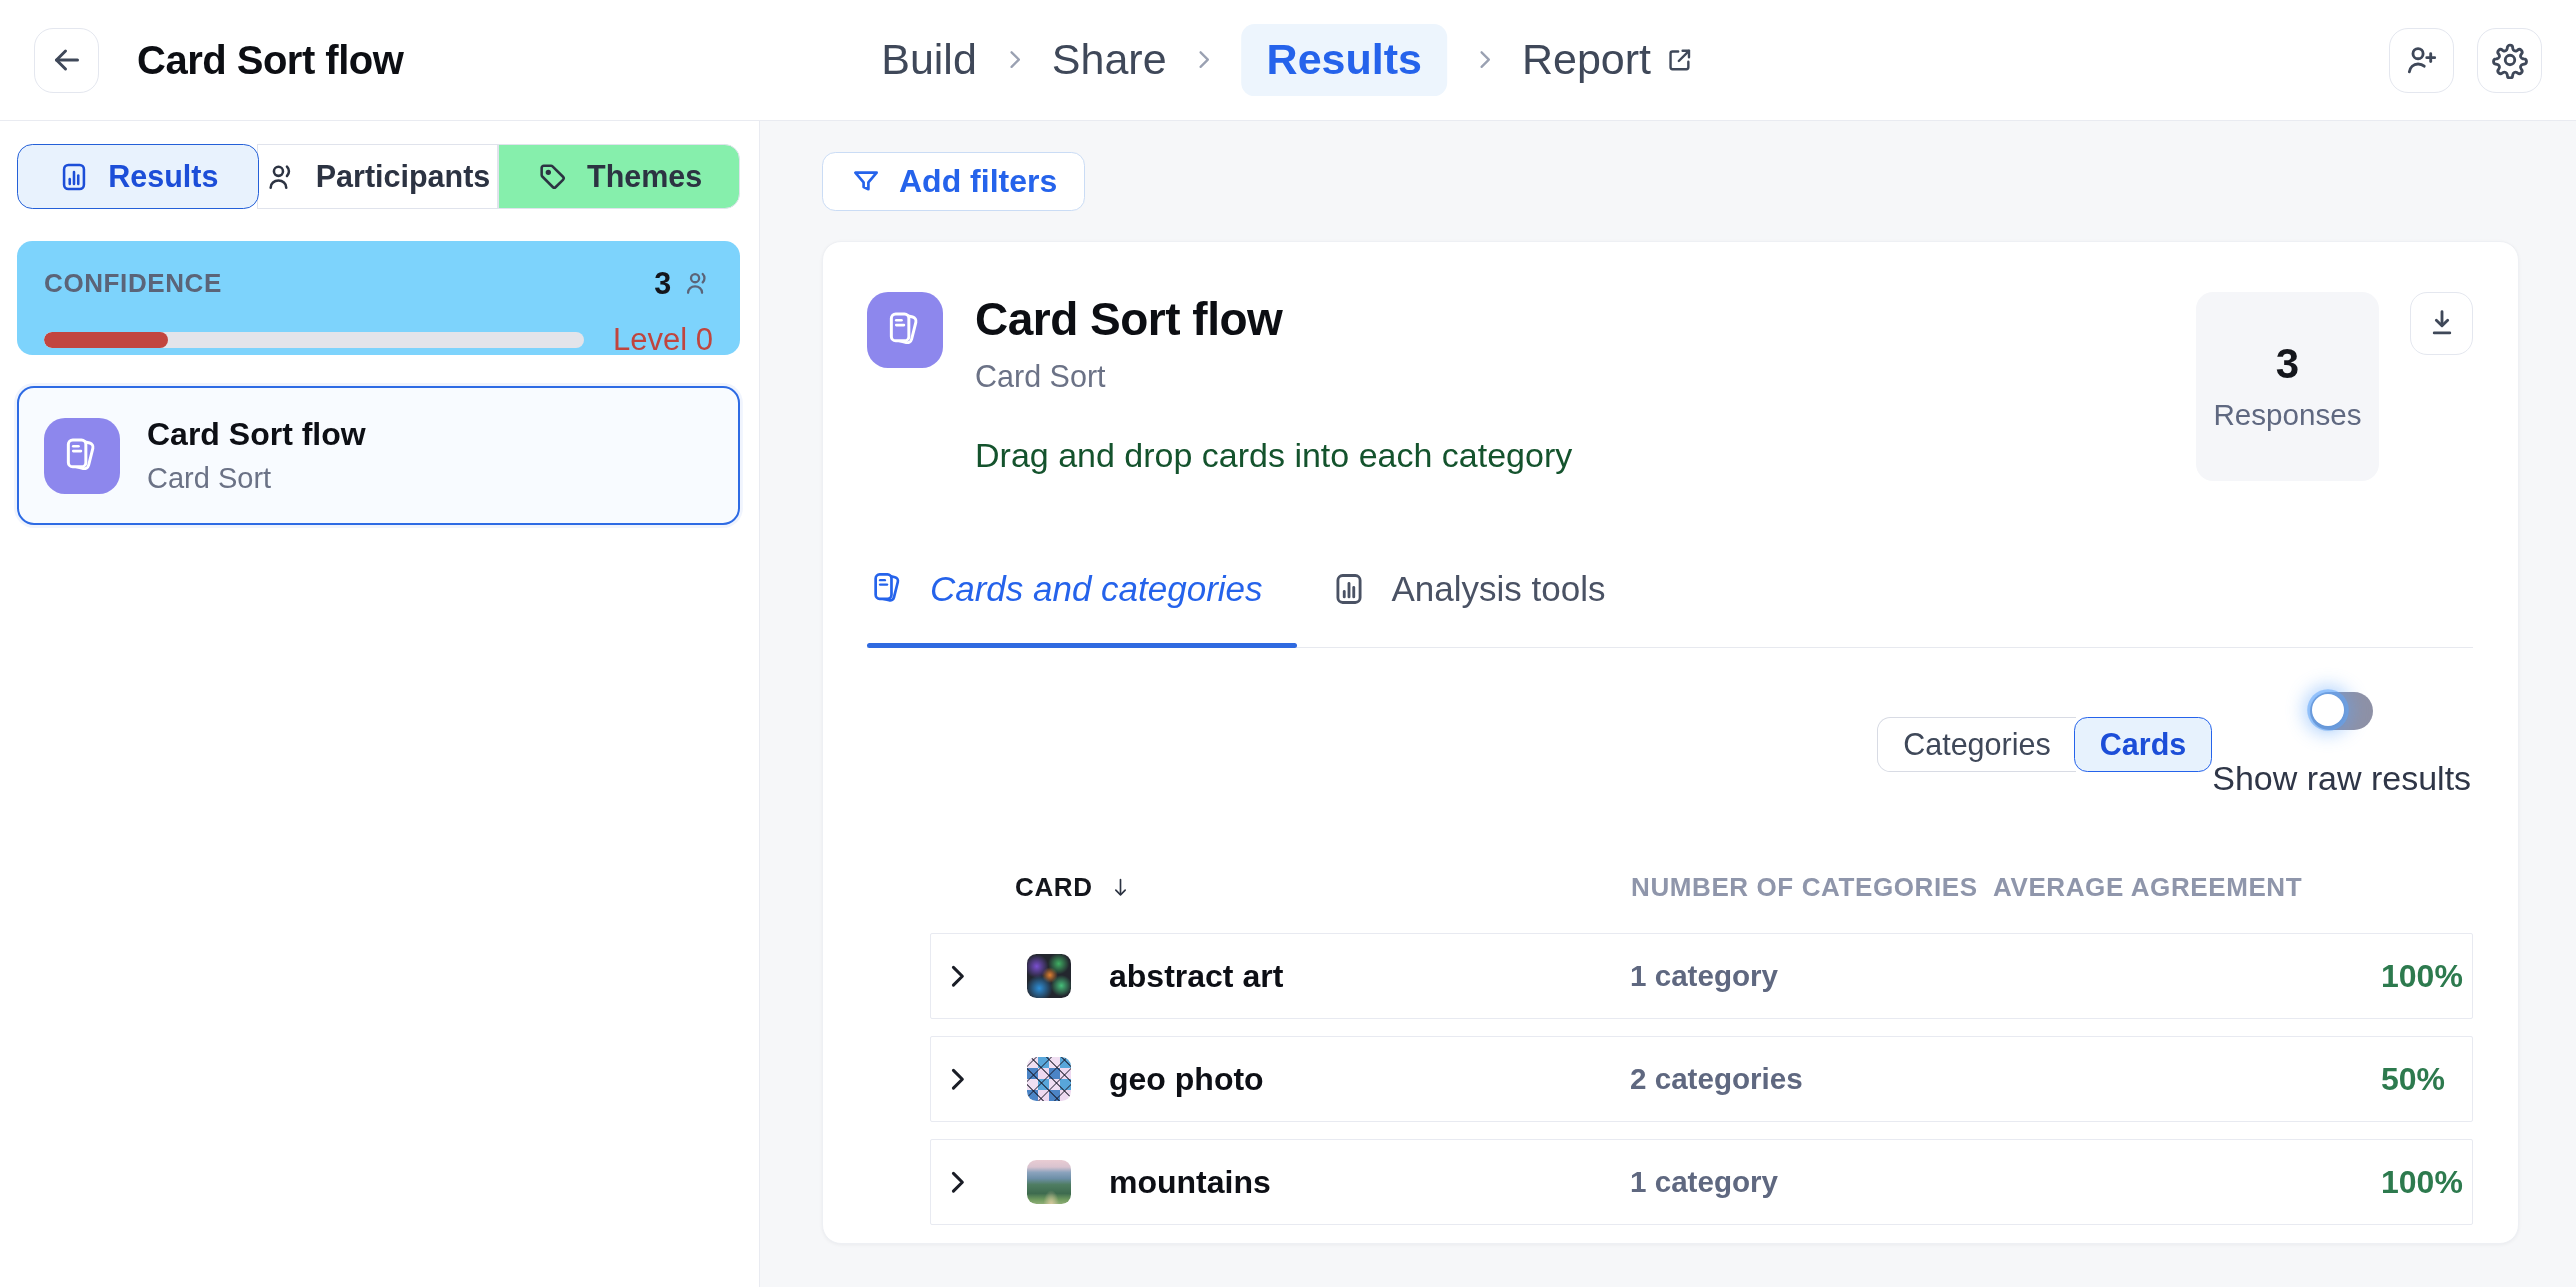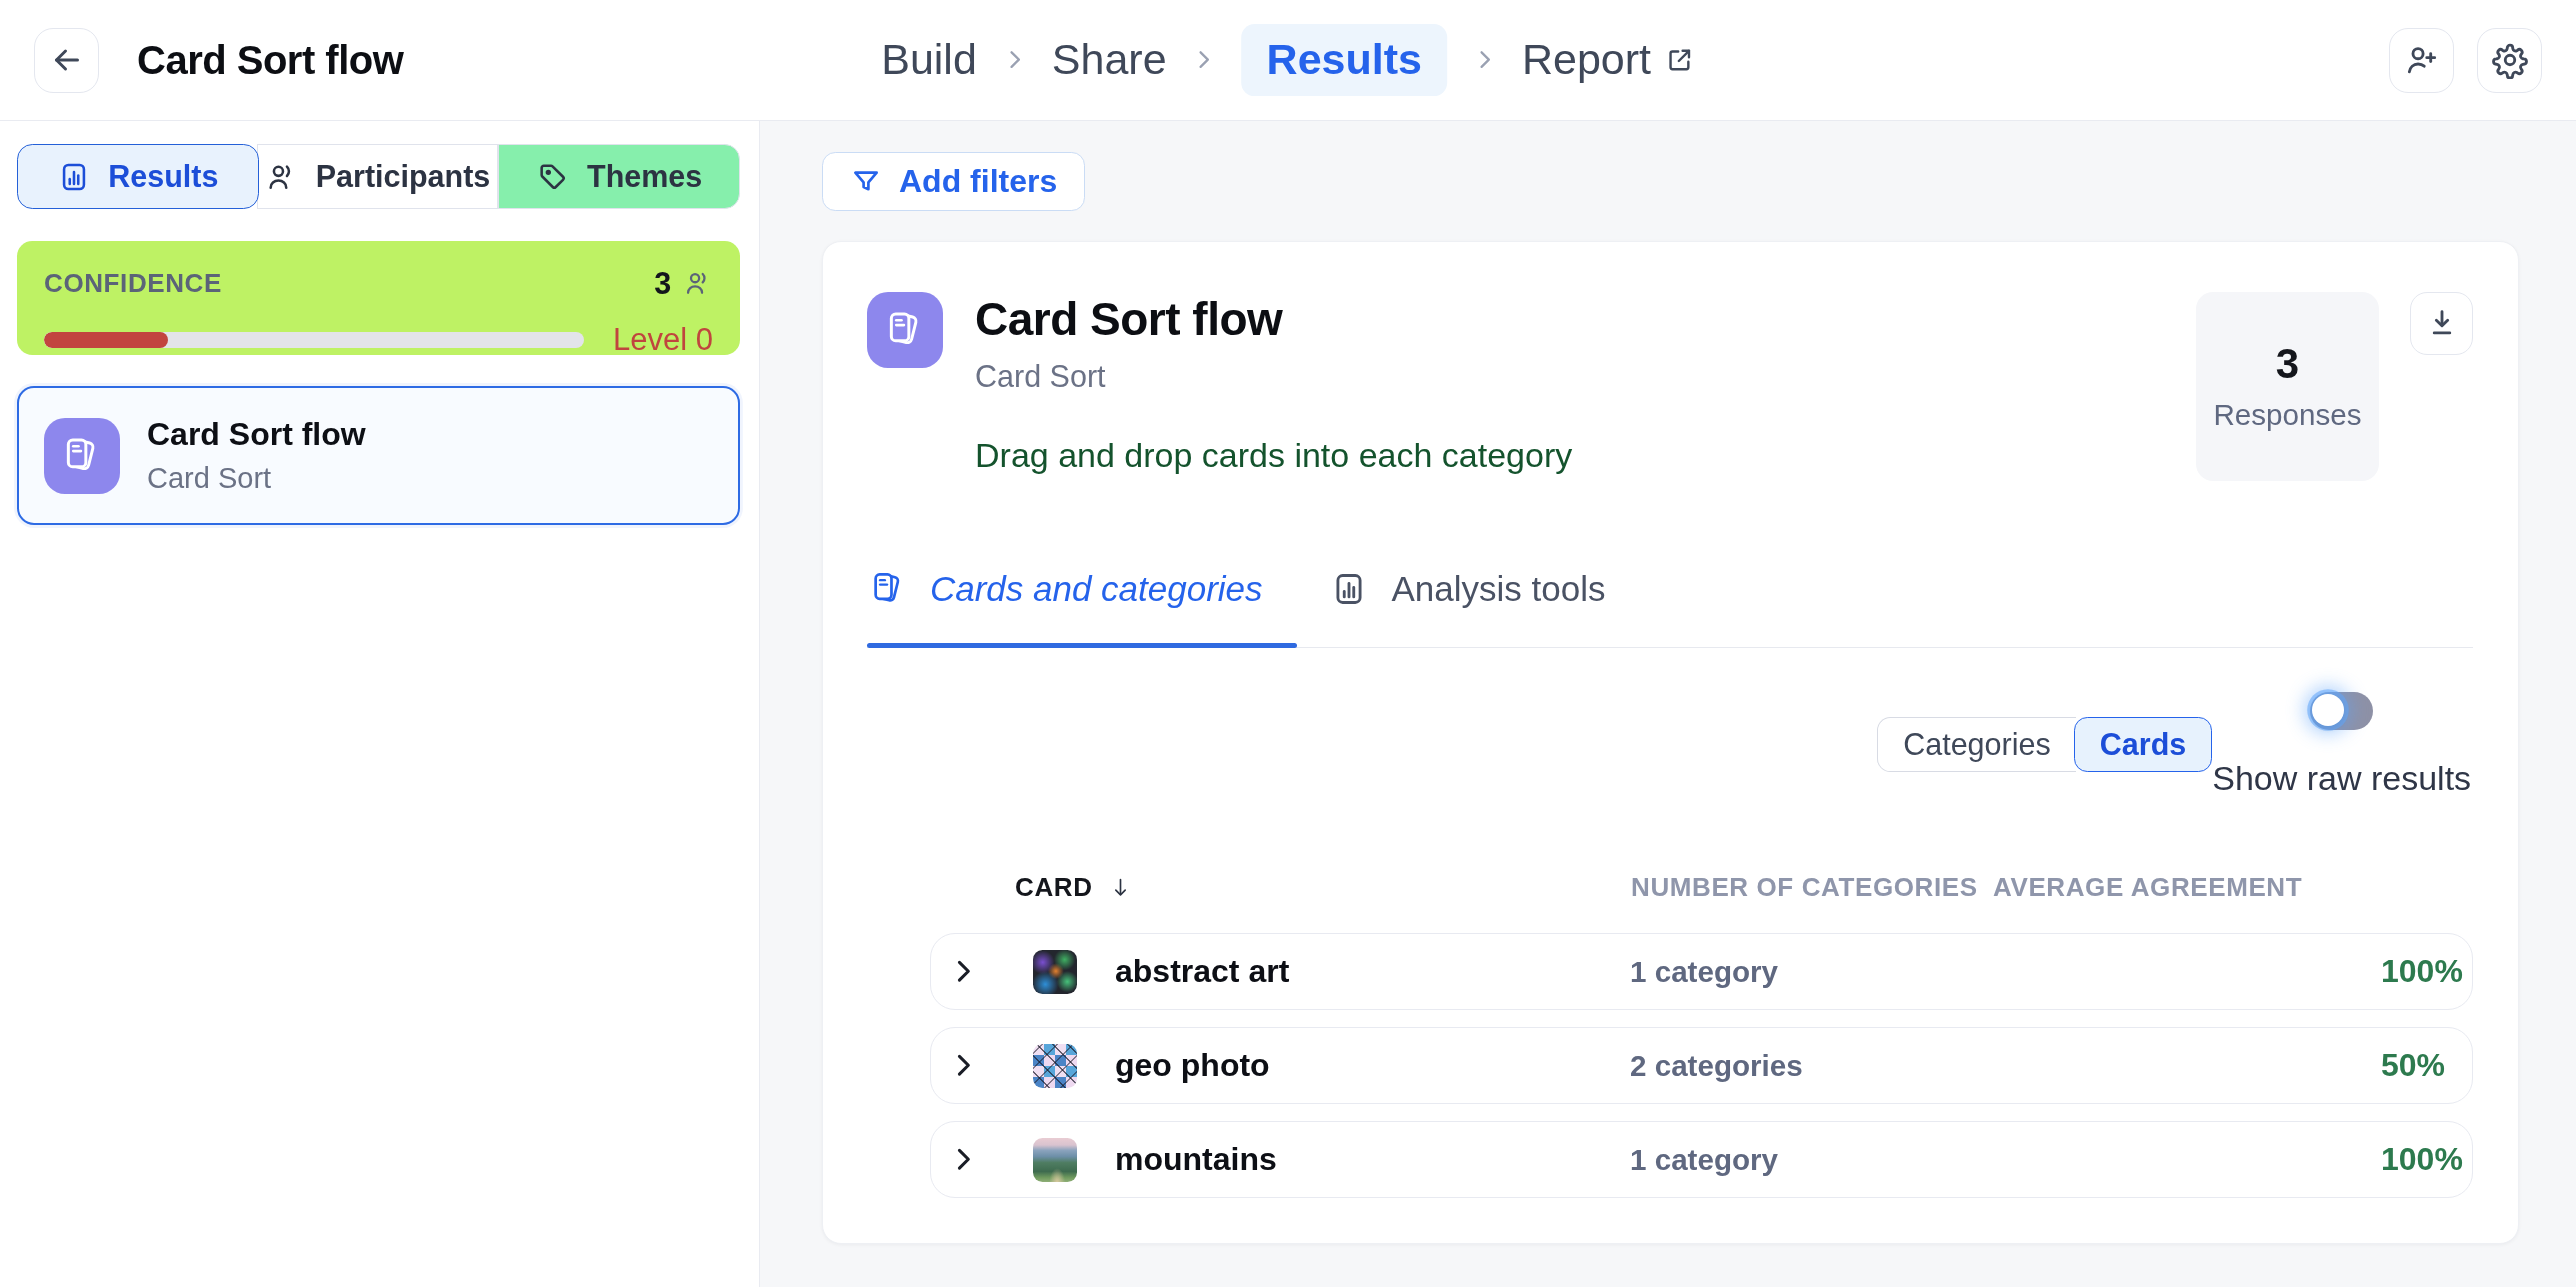--- a/index.html
+++ b/index.html
@@ -54,21 +54,21 @@
   .seg:first-child { border-radius:15.3px 0 0 15.3px; }
   .seg:last-child { border-radius:0 15.3px 15.3px 0; background:#86efac;text-align:center; }
   .seg.active {
     border:1.9px solid #2460d8; background:#e8f2fd; color:#1c4ed8; font-weight:700;
     border-radius:15.3px; margin:0 -1.9px 0 0; z-index:2;
   }
   .seg + .seg:not(.active) { border-left-width:1px; }
 
   
   .confidence-card {
-    margin-top:32px; background:#bef264; border-radius:15.3px; padding:25px 27px; height:114px;text-align:right;
+    margin-top:32px; background:#7dd3fc; border-radius:15.3px; padding:25px 27px; height:114px;text-align:right;
   }
   .conf-row { display:flex; align-items:center; justify-content:space-between; }
   .conf-label { font-size:26px; font-weight:700; letter-spacing:0.6px; color:#5b6478; }
   .conf-count { display:flex; align-items:center; gap:11.4px; font-size:30.5px; font-weight:700; color:#14161c; }
   .conf-count svg { color:#5b6478; }
   .conf-bar-row { display:flex; align-items:center; gap:29px; margin-top:21px; }
   .conf-track { flex:1; height:15.3px; border-radius:9.5px; background:#e3e4ea; overflow:hidden; }
   .conf-fill { height:100%; border-radius:9.5px; background:#c2453f; }
   .conf-level { font-size:31px; color:#c0453e; white-space:nowrap; }
 
@@ -153,22 +153,22 @@
     display:grid;
     grid-template-columns:85px 63px 1fr 362px 366px 114px;
     align-items:center;
   }
   .thead { color:#8f96ab; font-size:26px; font-weight:700; letter-spacing:0.6px; margin-bottom:30.5px; }
   .th-card { grid-column:2 / 4; color:#14161c; display:flex; align-items:center; gap:15.3px; cursor:pointer; }
   .th-card svg { color:#2c3342; }
   .th-cats { grid-column:4; }
   .th-agr { grid-column:5 / 7; }
   .trow {
-    height:77px; background:#fff; border:1.9px solid #e8eaf1; border-radius:25px;
-    margin-bottom:17px; padding-left:17px;
+    height:86px; background:#fff; border:1.9px solid #e8eaf1; border-radius:2px;
+    margin-bottom:17px; padding-left:11px;
   }
   .row-chevron { background:none; border:none; cursor:pointer; color:#1a1d26; width:38px; }
   .thumb { width:44px; height:44px; border-radius:9.5px; }
   .thumb-abstract {
     background:
       radial-gradient(15.3px 15.3px at 72% 22%, #3fae62 0%, rgba(63,174,98,0) 70%),
       radial-gradient(17px 17px at 22% 28%, #7a4fd0 0%, rgba(122,79,208,0) 70%),
       radial-gradient(19px 19px at 28% 78%, #2e8fd8 0%, rgba(46,143,216,0) 70%),
       radial-gradient(15.3px 15.3px at 78% 72%, #46c07a 0%, rgba(70,192,122,0) 70%),
       radial-gradient(11.4px 11.4px at 52% 48%, #e08030 0%, rgba(224,128,48,0) 70%),

